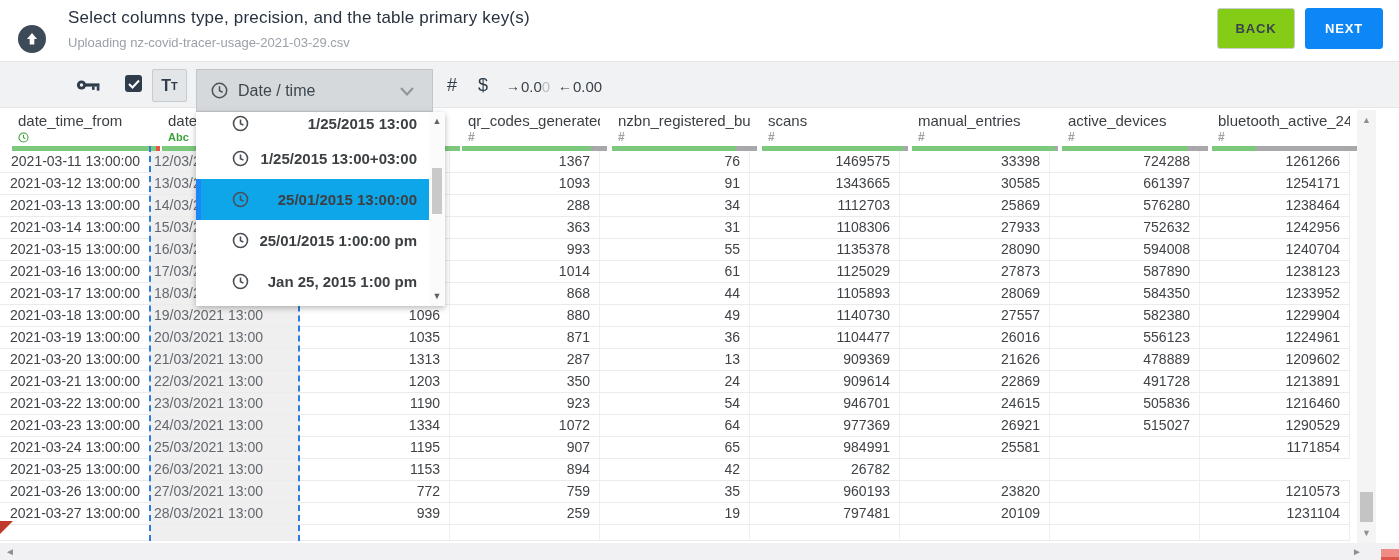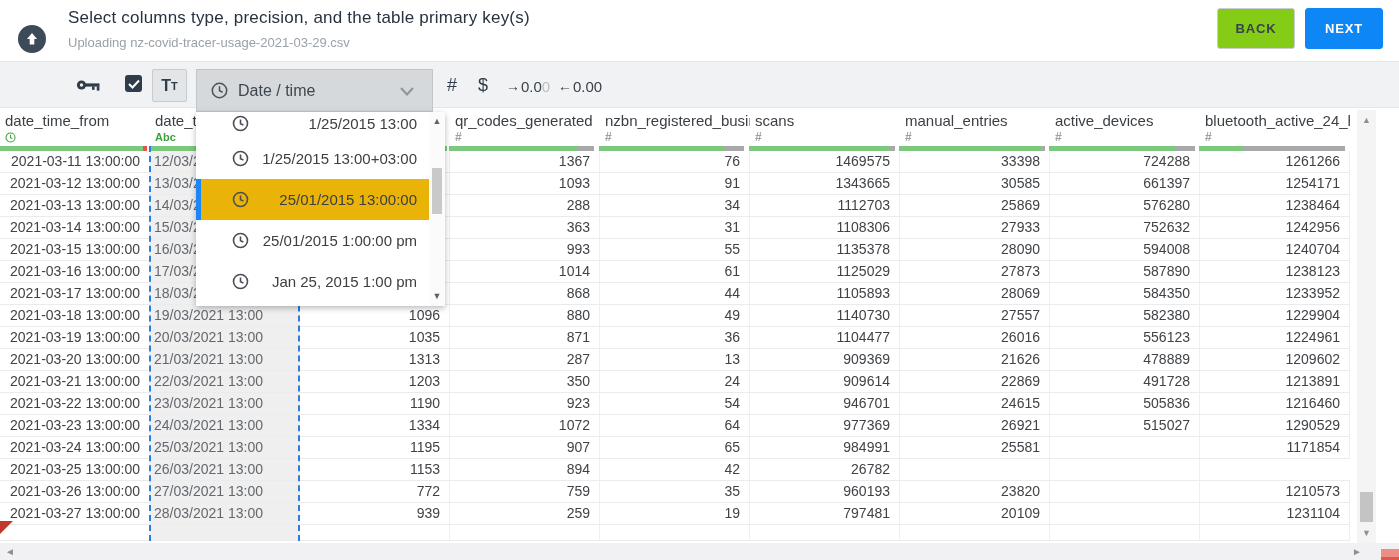--- a/index.html
+++ b/index.html
@@ -32,36 +32,36 @@
   .dec-btn .arrow { font-size:14px; margin-right:1px; }
   .muted0 { color:#b9bfc4; }
 
   
   .type-select { position:absolute; left:196px; top:69px; width:237px; height:43px; background:#d6d9dc; border:1px solid #c2c6ca; display:flex; align-items:center; z-index:30; cursor:pointer; }
   .type-select .sel-label { font-size:16px; color:#3e474f; margin-left:10px; }
   .type-select .clockwrap { margin-left:14px; display:flex; }
   .type-select .chev { position:absolute; right:18px; top:17px; }
 
   
-  .dd-panel { position:absolute; left:196px; top:112px; width:249px; height:194px; background:#fff; z-index:40; box-shadow:0 2px 6px rgba(0,0,0,.28); overflow:hidden; }
+  .dd-panel { position:absolute; left:196px; top:112px; width:249px; height:194px; background:#fff; z-index:40; box-shadow:0 2px 6px rgba(0,0,0,.28); overflow:hidden;font-weight:bold; }
   .dd-list { position:absolute; left:0; top:0; right:16px; bottom:0; }
   .dd-item { position:relative; height:41px; display:flex; align-items:center; cursor:pointer; }
   .dd-item.clipped { height:30px; margin-top:-4px; }
   .dd-item .dd-clock { margin-left:36px; display:flex; }
   .dd-item .dd-label { flex:1; text-align:right; padding-right:12px; font-size:15px; color:#3c4043; white-space:nowrap; }
-  .dd-item.selected { background:#eab308; }
+  .dd-item.selected { background:#0ea5e9; }
   .dd-item.selected::before { content:""; position:absolute; left:0; top:0; bottom:0; width:5px; background:#1a86f8; }
   .dd-scroll { position:absolute; right:0; top:0; bottom:0; width:16px; background:#fbfbfb; }
   .dd-scroll .arr { position:absolute; left:0; width:16px; text-align:center; font-size:9px; color:#5f6368; }
   .dd-scroll .thumb { position:absolute; left:3px; top:56px; width:10px; height:46px; background:#c9c9c9; }
 
   
   .tbl { position:absolute; left:0; top:110px; width:1350px; z-index:1; }
   .t-header { display:flex; }
-  .t-hcell { width:150px; padding-left:5px; cursor:pointer; }
+  .t-hcell { width:150px; padding-left:18px; cursor:pointer; }
   .h-name { display:block; font-size:15px; color:#3a3f44; height:22px; line-height:22px; white-space:nowrap; overflow:hidden; }
   .h-glyph { height:13px; font-size:11px; font-weight:bold; line-height:11px; }
   .h-glyph.green { color:#3da23d; }
   .h-glyph.gray { color:#9aa0a6; font-size:12px; }
   .h-bar { height:5px; margin-top:1px; margin-left:-6px; width:148px; display:flex; }
   .h-bar span { height:5px; display:block; }
   .t-row { display:flex; height:22px; border-bottom:1px solid #ebebeb; }
   .t-cell { width:150px; font-size:14px; color:#3f4347; line-height:21px; white-space:nowrap; overflow:hidden; border-right:1px solid #efefef; cursor:pointer; }
   .t-cell.al-r { text-align:right; padding-right:9px; }
   .t-cell.al-l { text-align:left; padding-left:4px; }

